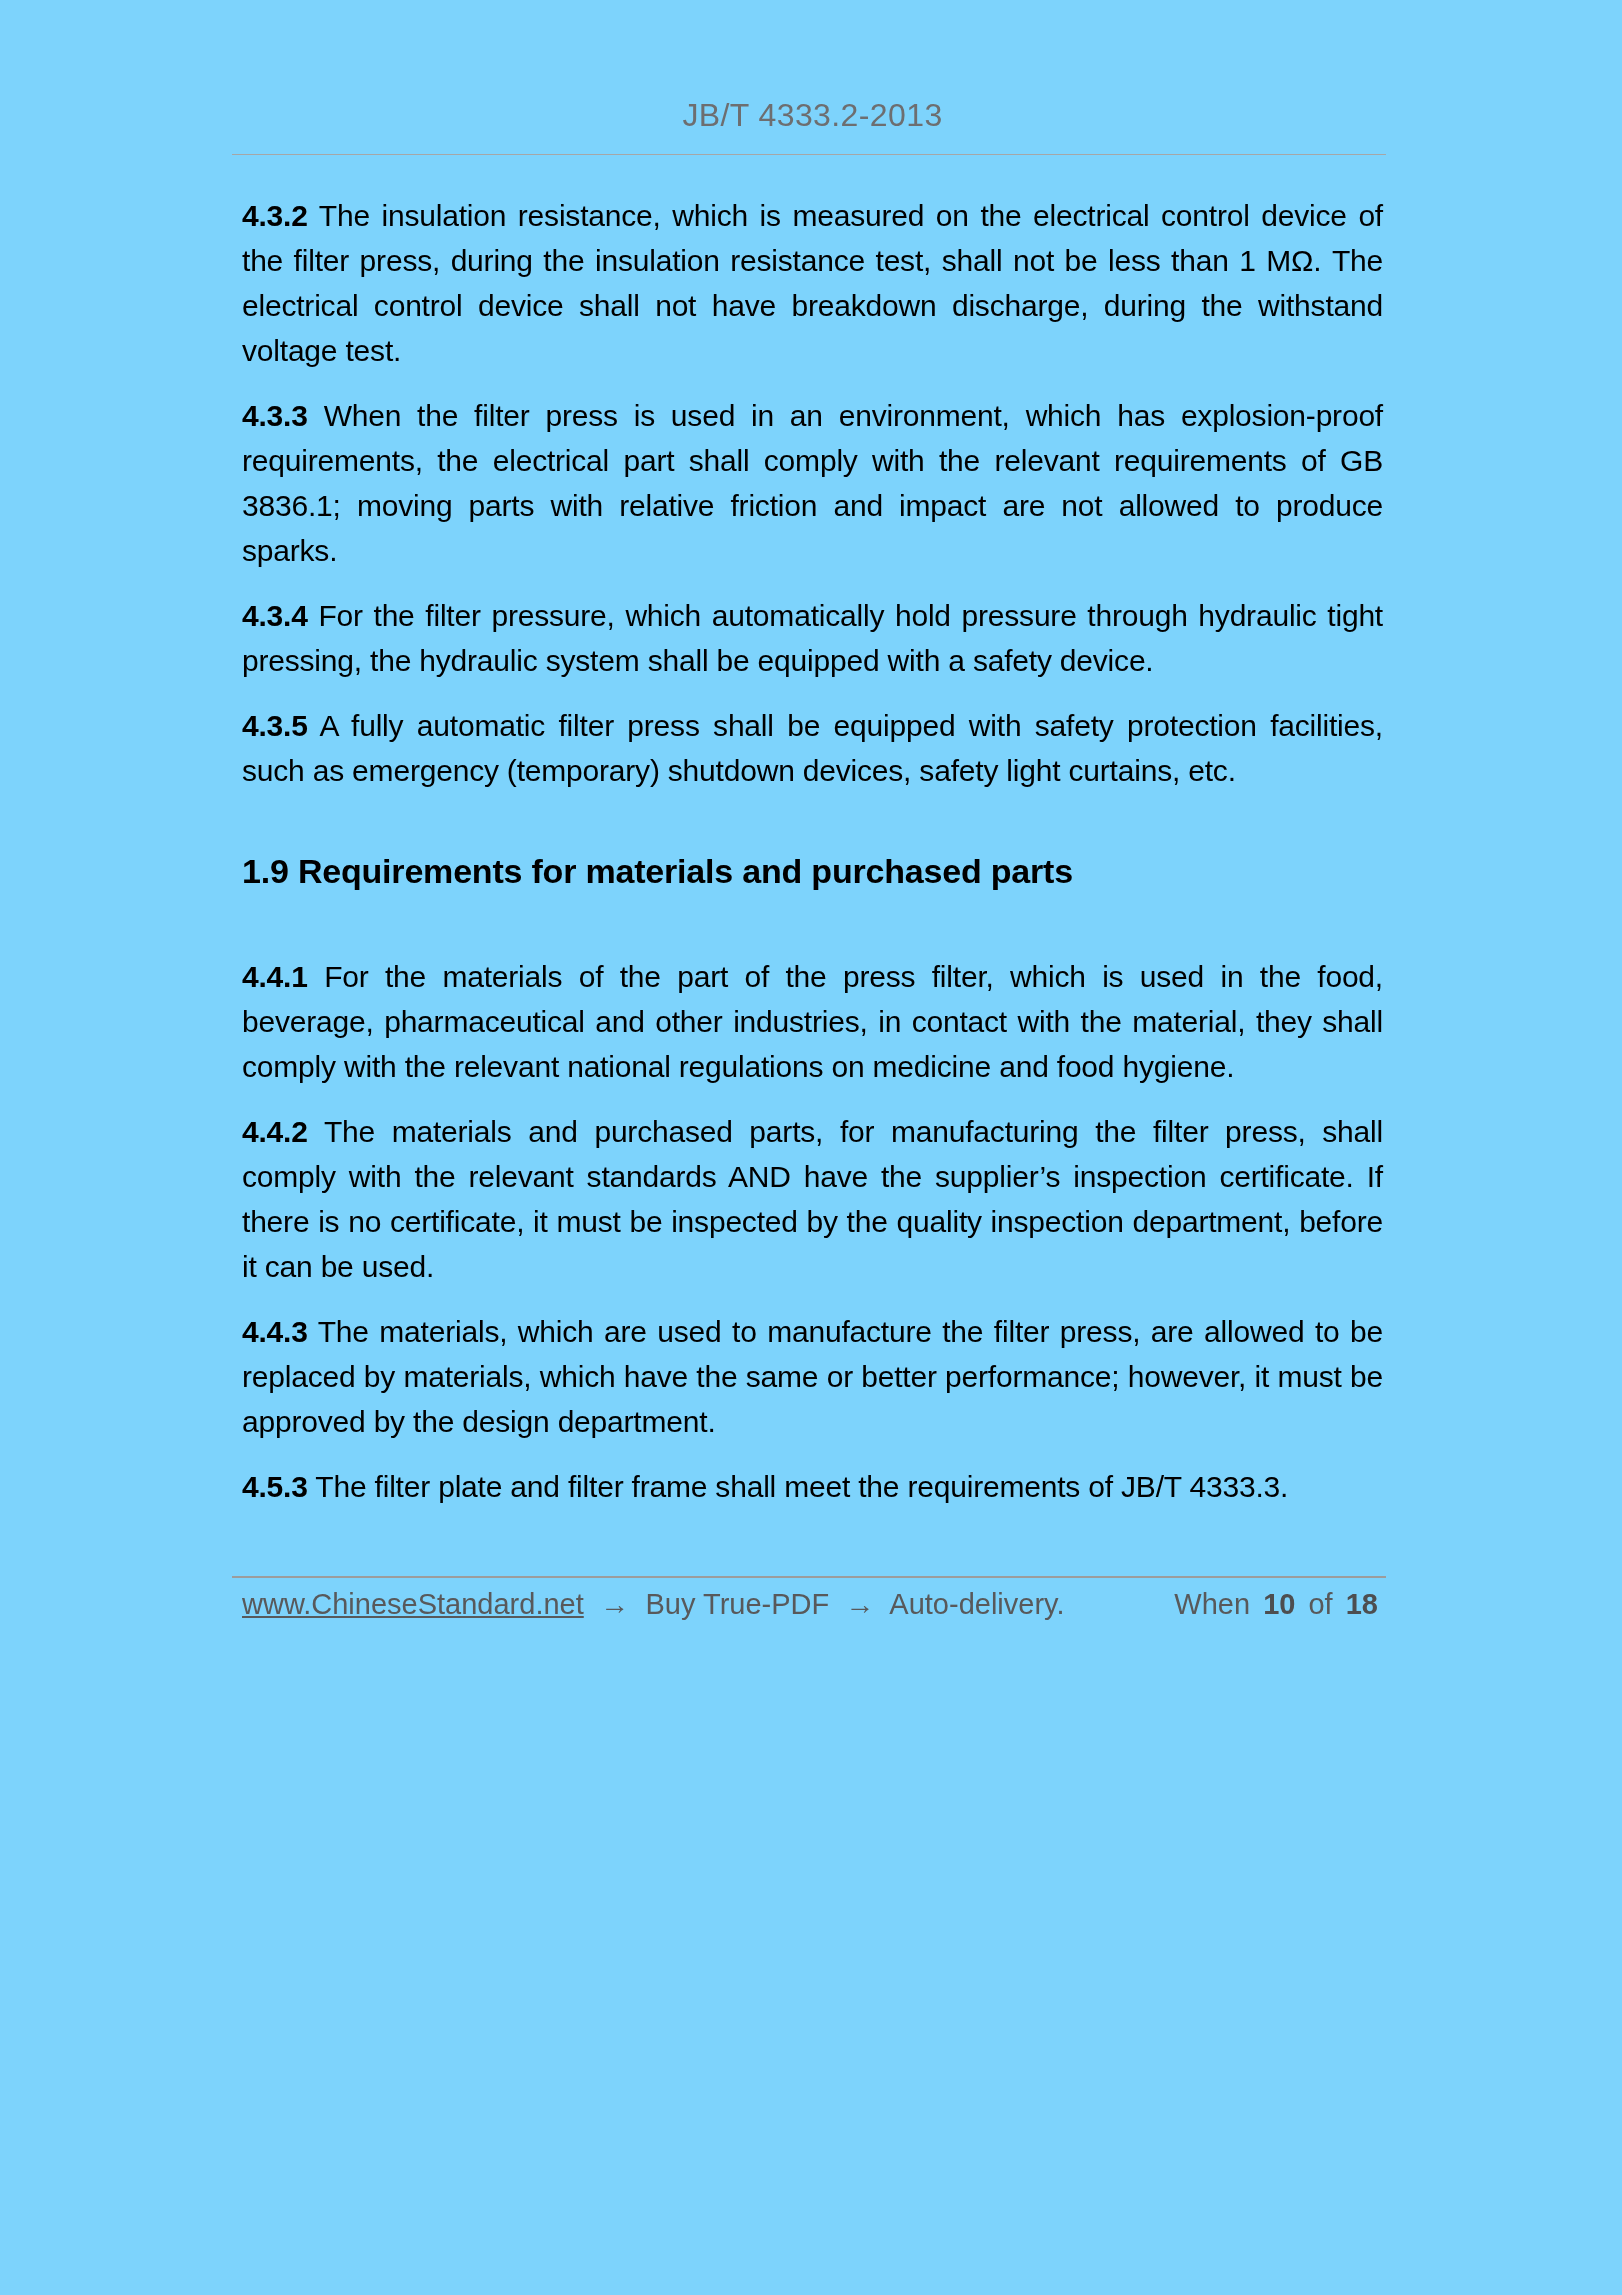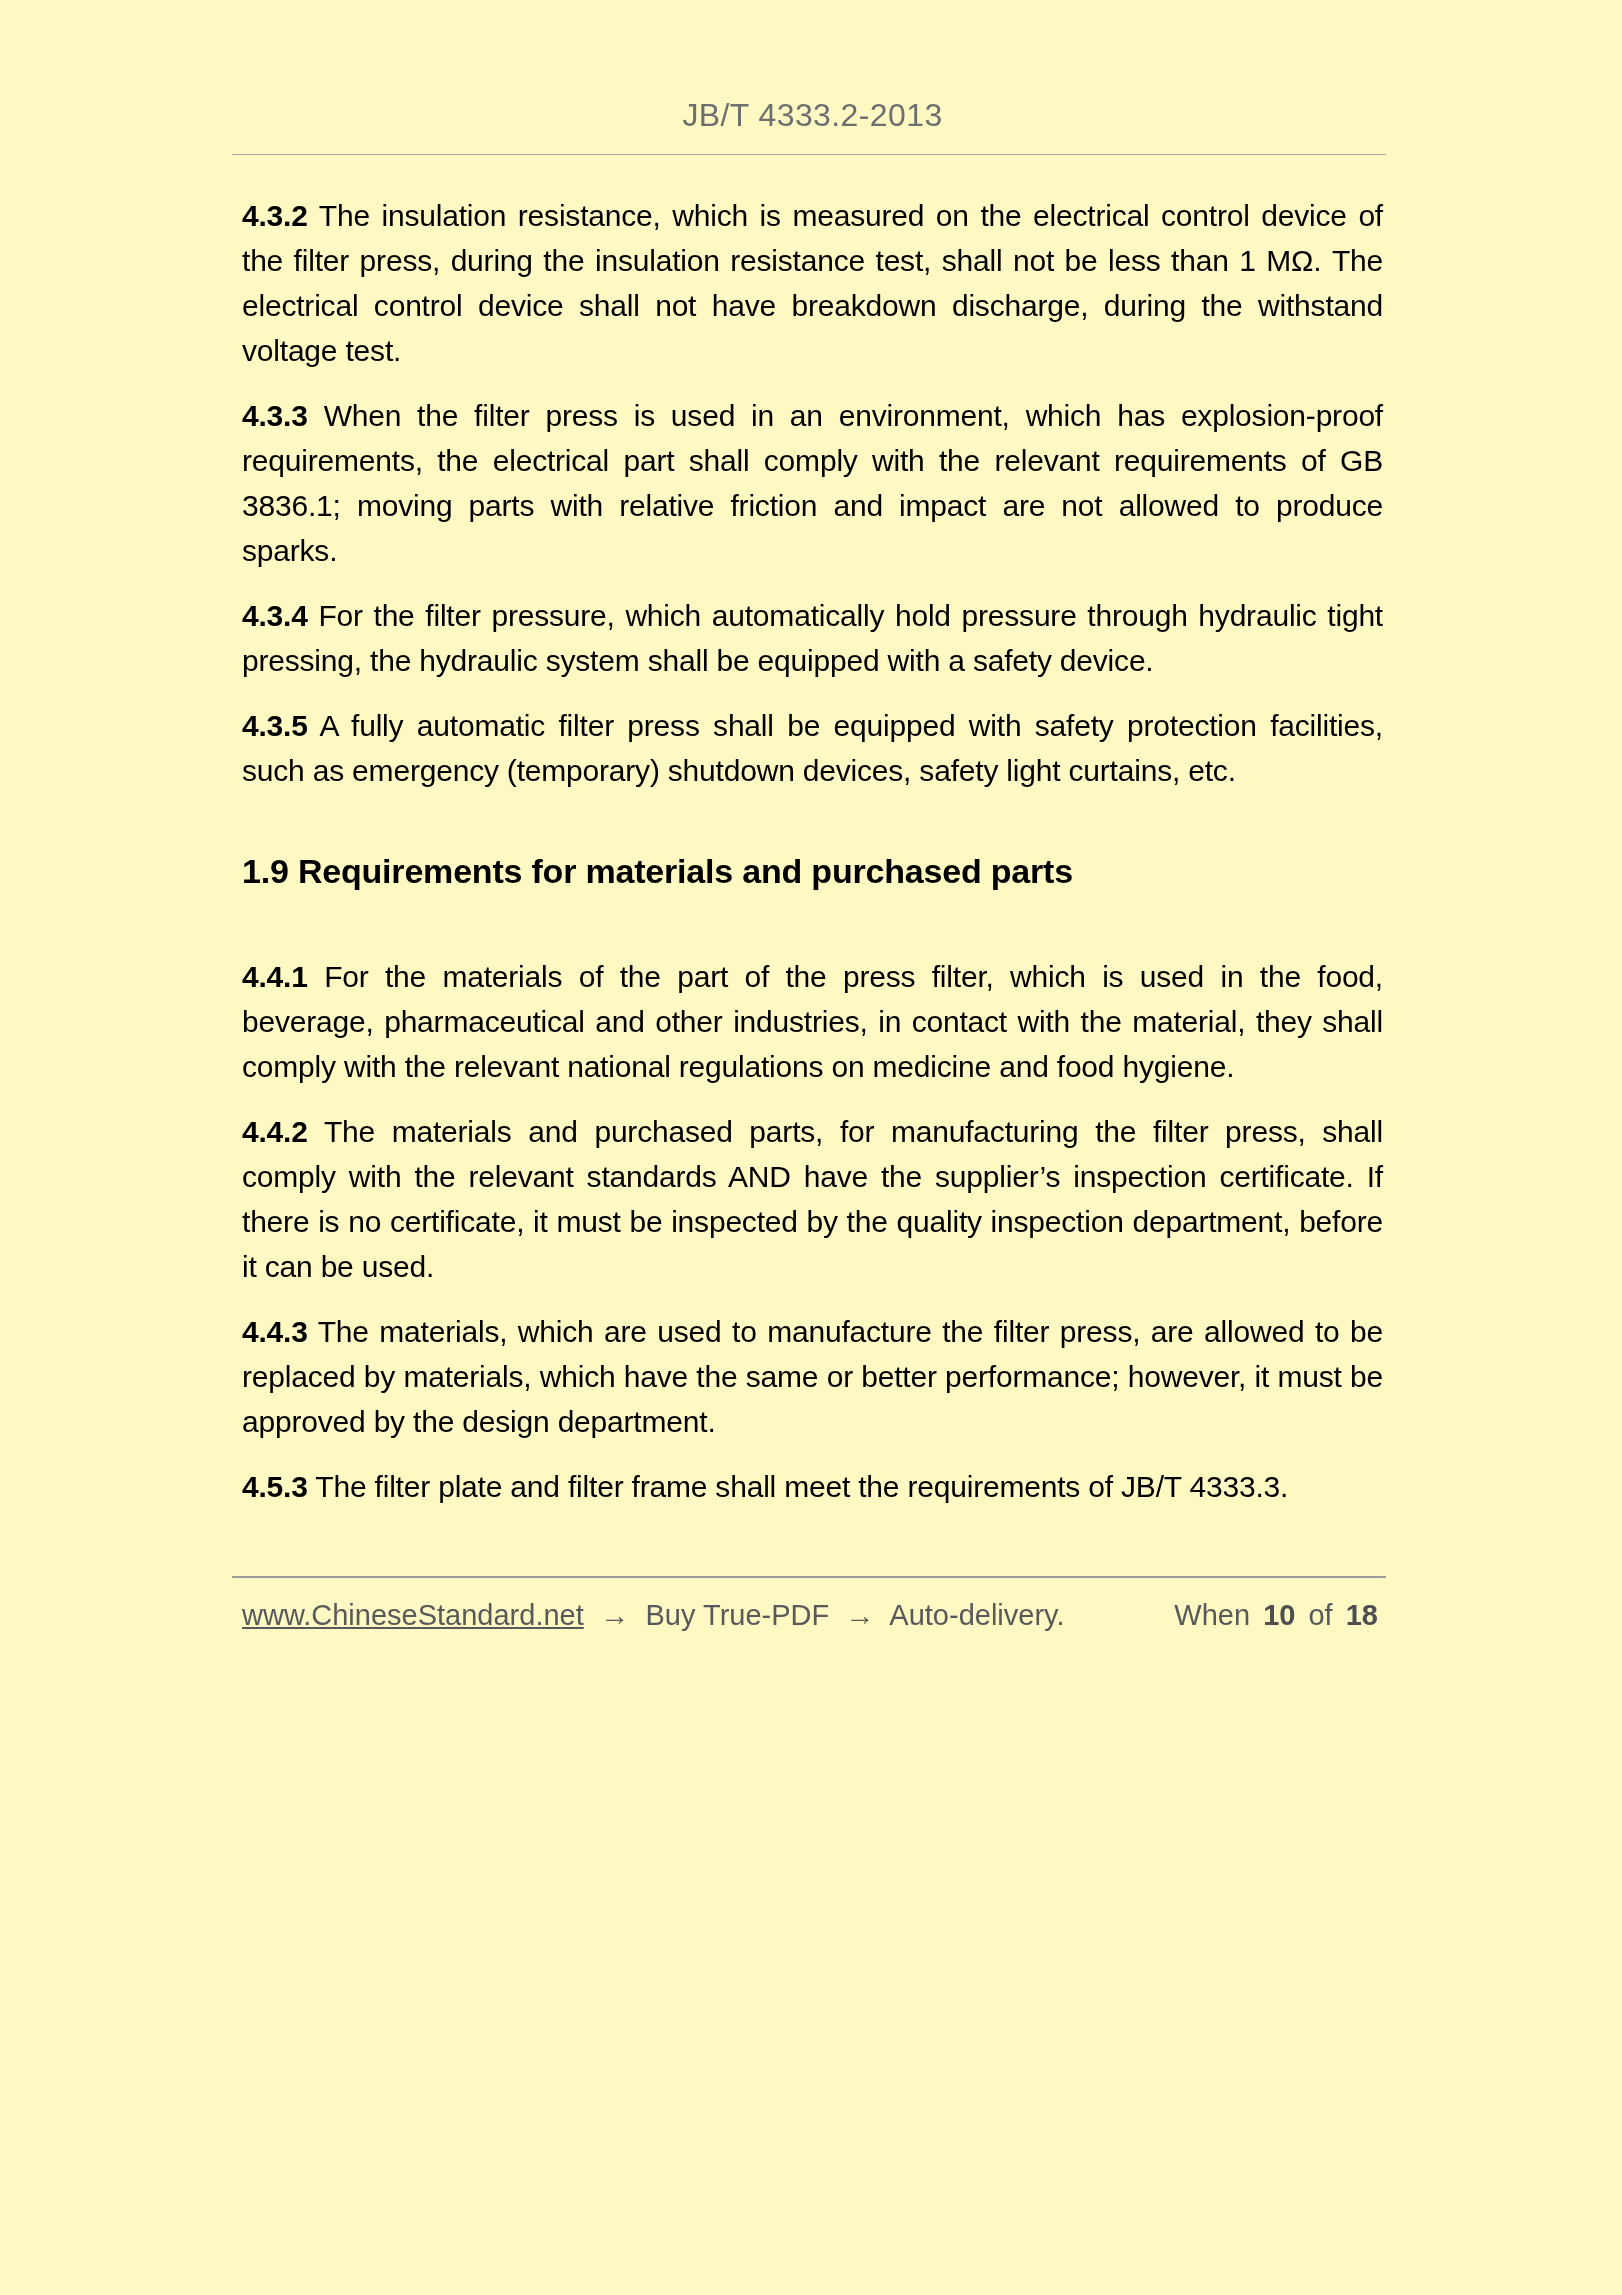--- a/index.html
+++ b/index.html
@@ -4,21 +4,21 @@
 <style>
   html, body {
     margin: 0;
     padding: 0;
     background: #ffffff;
   }
   .doc {
     position: relative;
     width: 1623px;
     height: 2295px;
-    background: #fef9c3;
+    background: #7dd3fc;
     font-family: "Liberation Sans", "DejaVu Sans", sans-serif;
     color: #000000;
     box-sizing: border-box;
     padding: 0 240px 0 242px;
     overflow: hidden;
   }
   .doc-header {
     padding-top: 97px;
     text-align: center;
   }
@@ -56,21 +56,21 @@
     letter-spacing: -0.2px;
     margin: 58px 0 63px 0;
     color: #000000;
   }
   .footer-rule {
     margin-top: 67px;
     margin-bottom: 0;
     border-top: 2.5px solid #9c9c9c;
   }
   .doc-footer {
-    margin-top: 16px;
+    margin-top: 5px;
     display: flex;
     justify-content: space-between;
     align-items: baseline;
     font-size: 29px;
     line-height: 42px;
     color: #58595b;
   }
   .footer-left {
     white-space: nowrap;
   }

